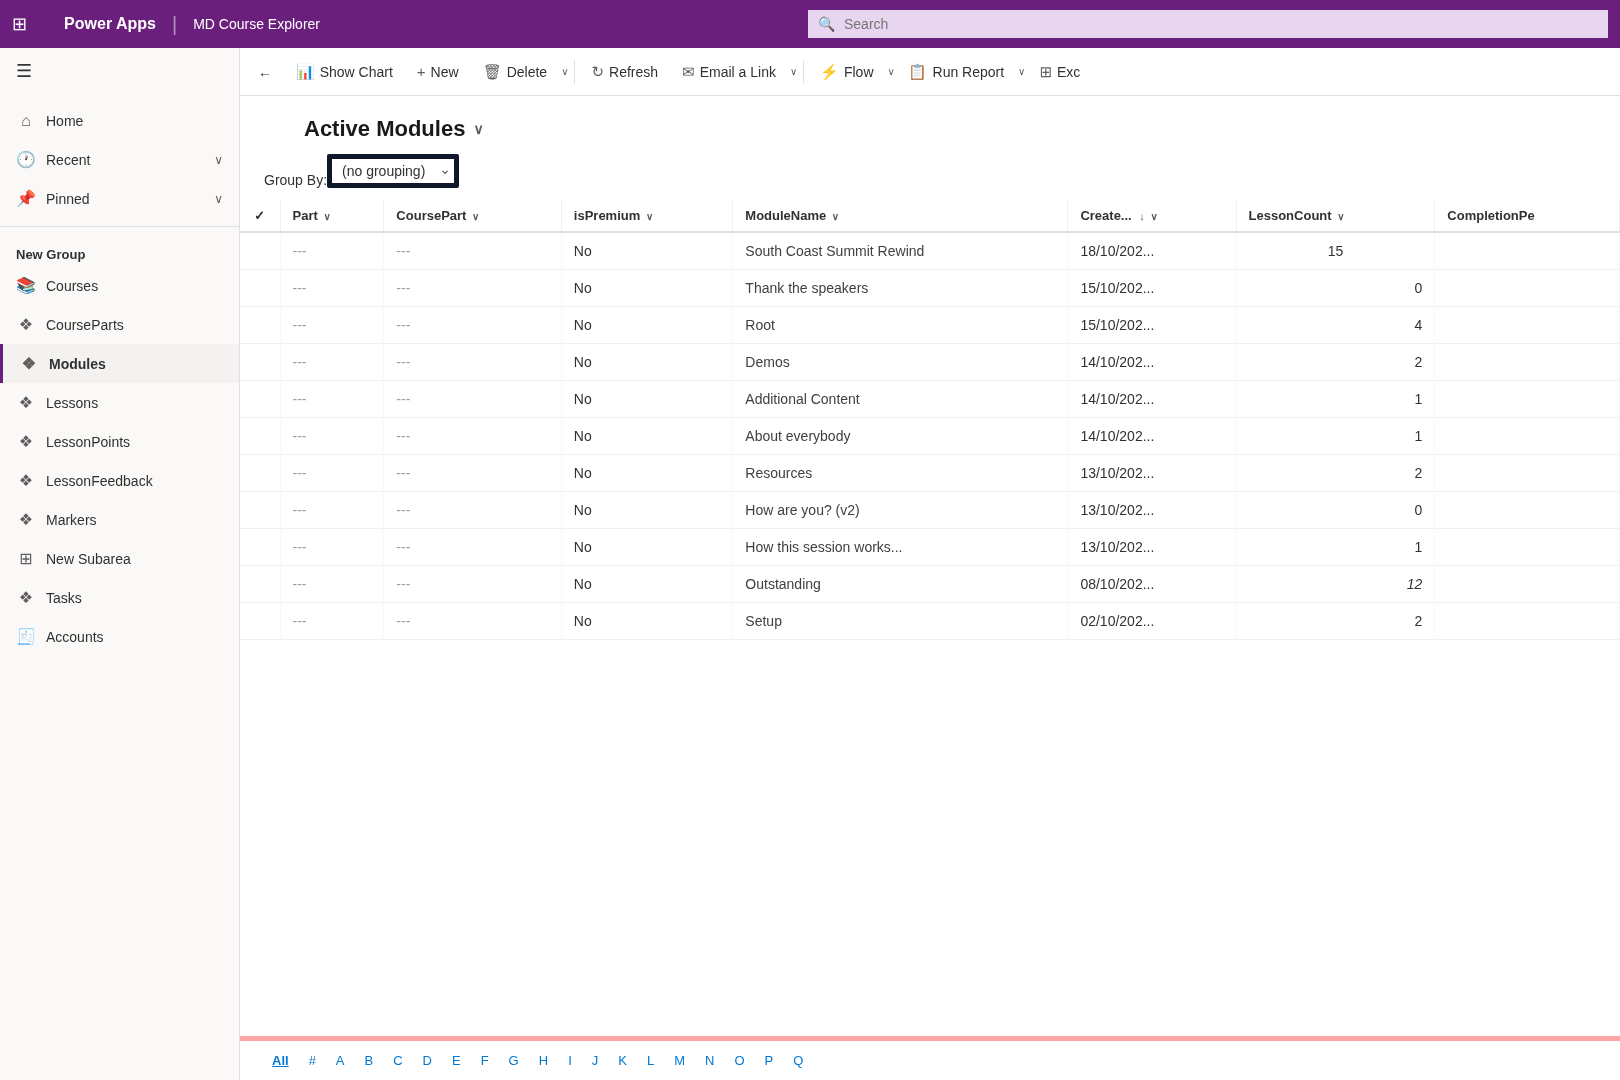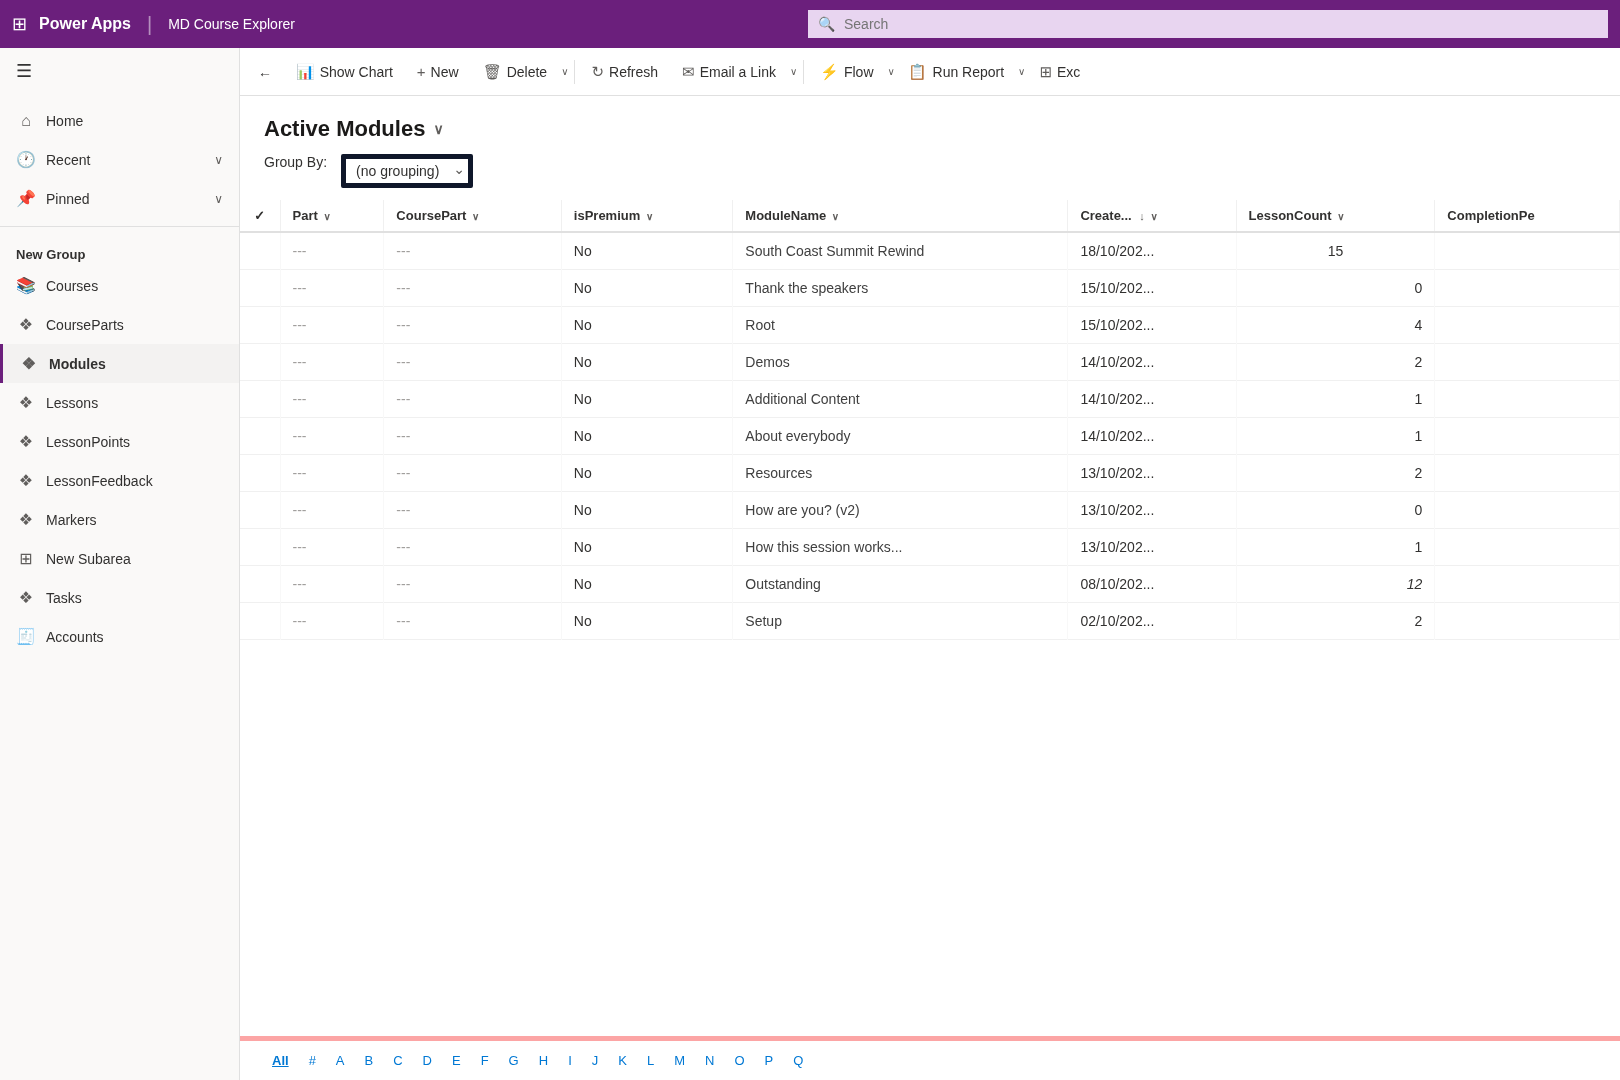--- a/index.html
+++ b/index.html
@@ -18,20 +18,21 @@
     .topbar-grid-icon {
       color: white;
       font-size: 18px;
       cursor: pointer;
     }
     .topbar-logo {
       color: white;
       font-weight: 700;
       font-size: 16px;
       white-space: nowrap;
+      margin-left: 25px;
     }
     .topbar-divider {
       color: rgba(255,255,255,0.5);
       font-size: 20px;
       margin: 0 4px;
     }
     .topbar-appname {
       color: white;
       font-size: 14px;
       white-space: nowrap;
@@ -189,29 +190,30 @@
       flex-shrink: 0;
     }
     .page-title {
       font-size: 22px;
       font-weight: 600;
       color: #1b1a19;
       display: flex;
       align-items: center;
       gap: 8px;
       cursor: pointer;
+      margin-left: 40px;
     }
     .page-title-chevron {
       font-size: 14px;
       color: #605e5c;
     }
     .group-by-row {
       display: flex;
-      align-items: flex-start;
-      gap: 14px;
+      align-items: flex-end;
+      gap: 0;
     }
     .group-by-label {
       font-size: 14px;
       color: #323130;
     }
     .group-by-select {
       border: 5px solid #0f172a;
       border-radius: 2px;
       padding: 4px 28px 4px 10px;
       font-size: 14px;

